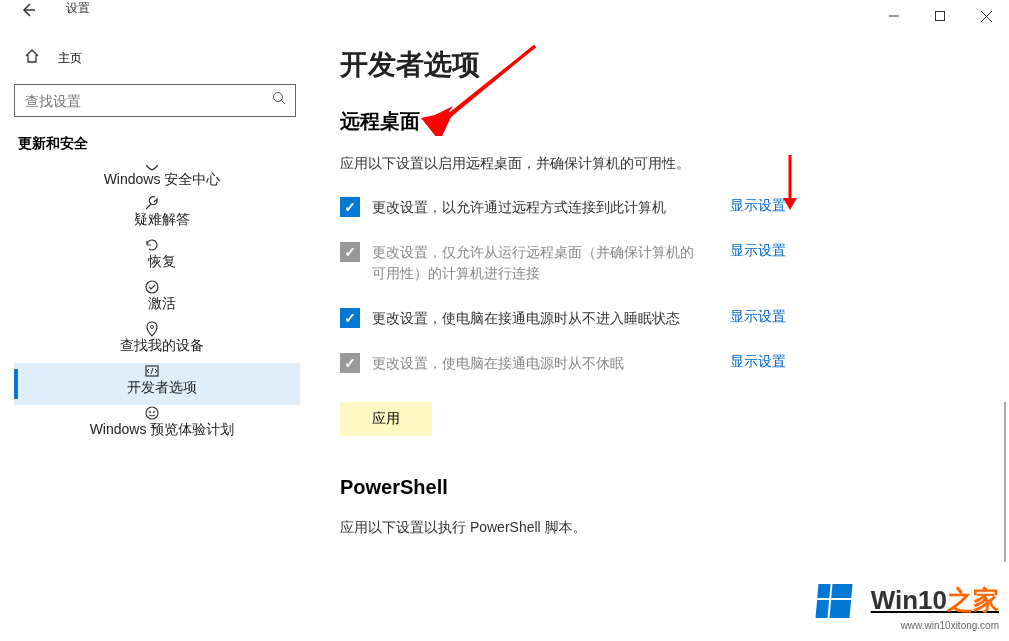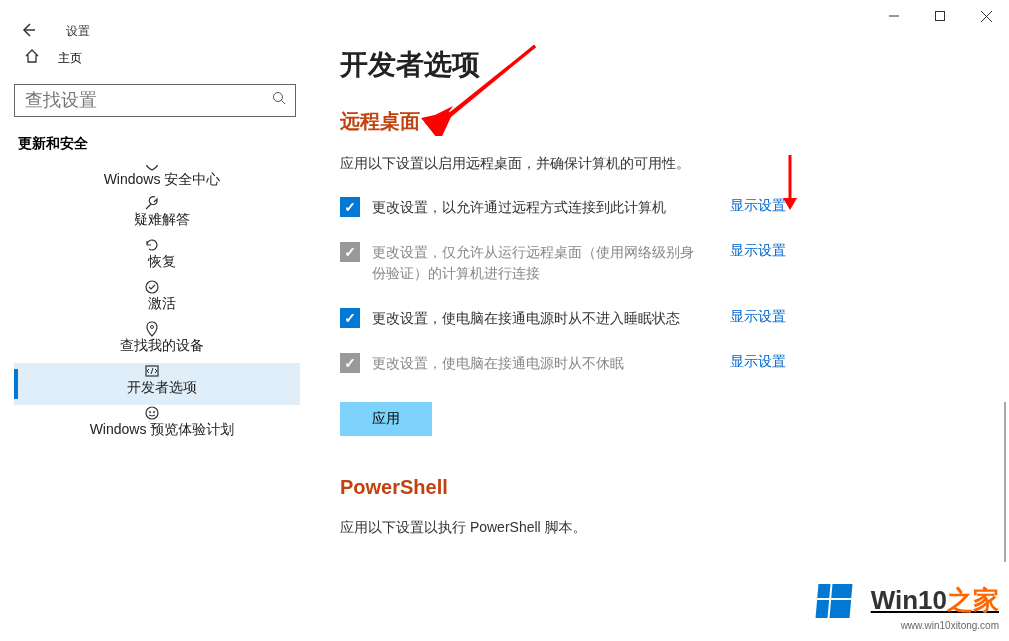--- a/index.html
+++ b/index.html
@@ -11,21 +11,21 @@
     body {
       width: 1009px;
       height: 641px;
       background: #ffffff;
       overflow: hidden;
       position: relative;
     }
     .titlebar {
       height: 40px;
       display: flex;
-      align-items: flex-end;
+      align-items: flex-start;
       padding-left: 18px;
     }
     .back-btn {
       width: 20px;
       height: 20px;
       display: flex;
       align-items: center;
       justify-content: center;
       margin-right: 28px;
       cursor: pointer;
@@ -79,21 +79,21 @@
       border: 1px solid #666;
       display: flex;
       align-items: center;
       padding: 0 8px 0 10px;
       margin-bottom: 18px;
     }
     .search-box input {
       border: none;
       outline: none;
       flex: 1;
-      font-size: 18px;
+      font-size: 14px;
       background: transparent;
     }
     .section-title {
       font-size: 14px;
       font-weight: 600;
       padding-left: 4px;
       margin-bottom: 12px;
     }
     .nav-list {
       list-style: none;
@@ -148,21 +148,21 @@
       font-size: 28px;
       font-weight: 600;
       margin-top: 6px;
       margin-bottom: 24px;
       color: #222;
     }
     .sub-title {
       font-size: 20px;
       font-weight: 600;
       margin-bottom: 20px;
-      color: #c2410c;
+      color: #000000;
     }
     .sub-desc {
       font-size: 14px;
       color: #333;
       margin-bottom: 24px;
     }
     .setting-row {
       display: flex;
       align-items: flex-start;
       margin-bottom: 24px;
@@ -206,21 +206,21 @@
     }
     .show-link {
       font-size: 14px;
       color: #0066cc;
       cursor: pointer;
       margin-left: 28px;
     }
     .apply-btn {
       width: 92px;
       height: 34px;
-      background: #7dd3fc;
+      background: #fef9c3;
       border: none;
       font-size: 14px;
       cursor: pointer;
       margin-bottom: 40px;
       margin-top: 4px;
     }
     .arrow-red {
       position: absolute;
       pointer-events: none;
     }
@@ -389,21 +389,21 @@
     <p class="sub-desc">应用以下设置以启用远程桌面，并确保计算机的可用性。</p>
 
     <div class="setting-row">
       <div class="checkbox checked"></div>
       <span class="setting-text">更改设置，以允许通过远程方式连接到此计算机</span>
       <span class="show-link">显示设置</span>
     </div>
 
     <div class="setting-row">
       <div class="checkbox disabled checked"></div>
-      <span class="setting-text disabled">更改设置，仅允许从运行远程桌面（使用网络级别身份验证）的计算机进行连接</span>
+      <span class="setting-text disabled">更改设置，仅允许从运行远程桌面（并确保计算机的可用性）的计算机进行连接</span>
       <span class="show-link">显示设置</span>
     </div>
 
     <div class="setting-row">
       <div class="checkbox checked"></div>
       <span class="setting-text">更改设置，使电脑在接通电源时从不进入睡眠状态</span>
       <span class="show-link">显示设置</span>
     </div>
 
     <div class="setting-row">

